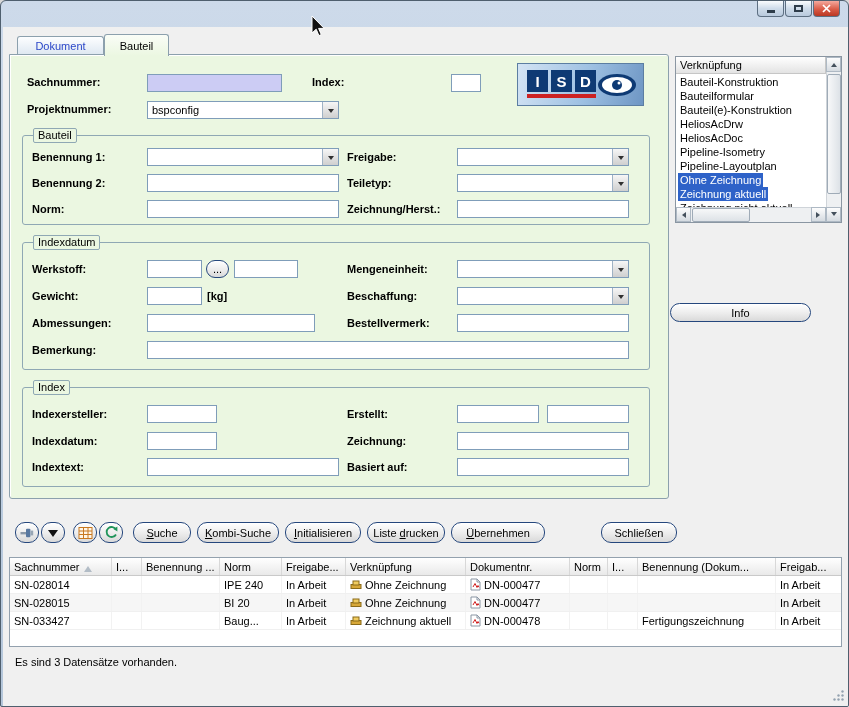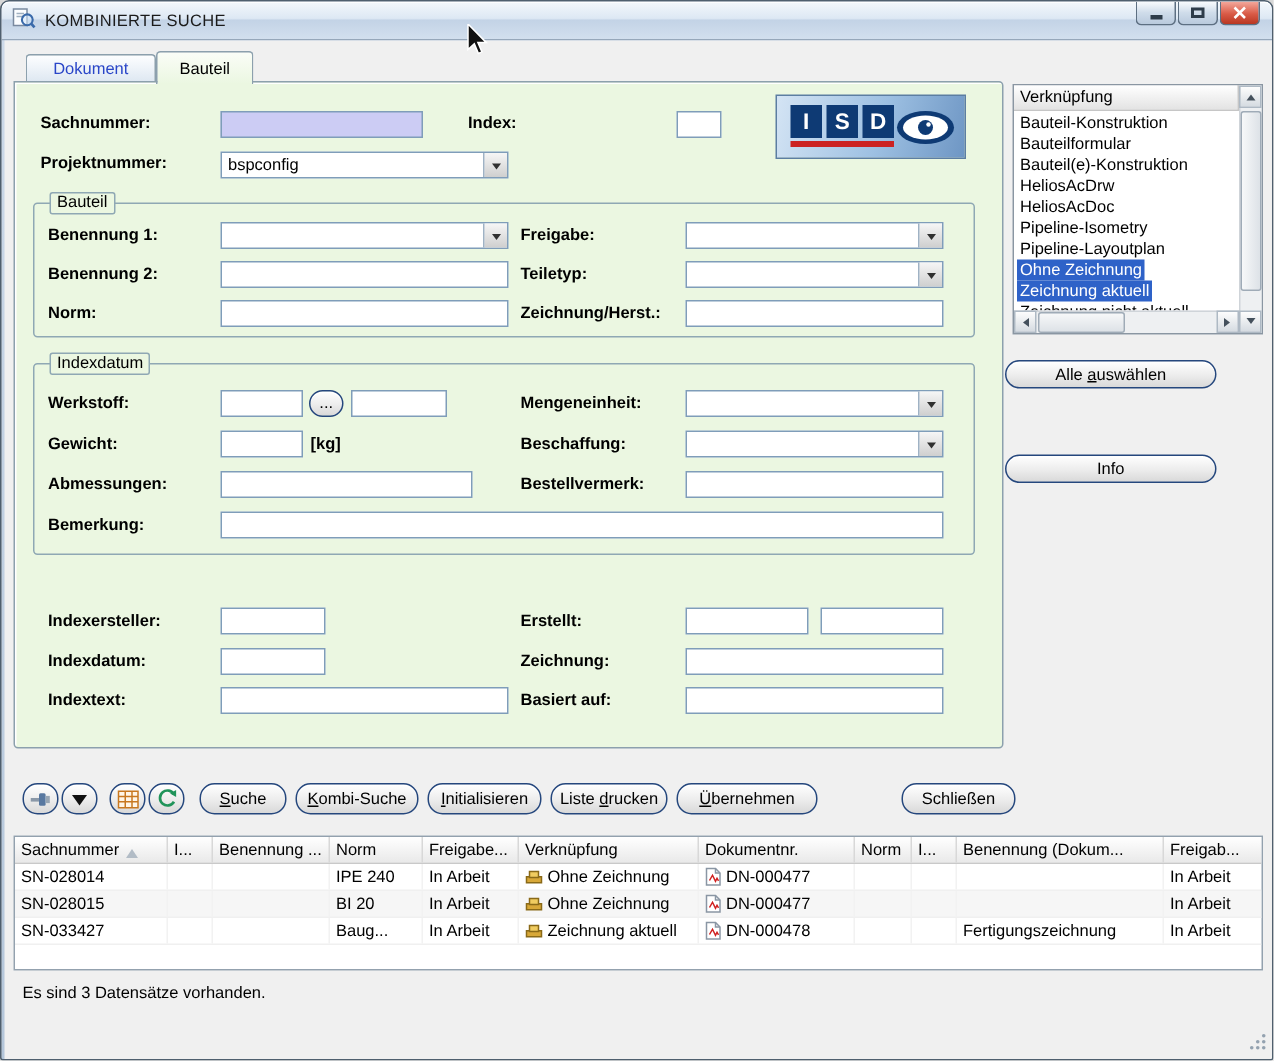--- a/index.html
+++ b/index.html
@@ -124,32 +124,20 @@
   
   .status-text { position:absolute; white-space:nowrap; }
   .resize-grip { position:absolute; right:3px; bottom:2px; }
   #cursor { position:absolute; left:310px; top:15px; z-index:99; pointer-events:none; }
 </style>
 </head>
 <body>
 
 <div id="window">
 
-  <div class="titlebar">
-    <span>
-      <svg width="16" height="16" viewBox="0 0 16 16">
-        <rect x="1" y="2" width="9" height="11" fill="#fbfdff" stroke="#7a8aa0"></rect>
-        <line x1="3" y1="5" x2="8" y2="5" stroke="#9fb0c0"></line>
-        <line x1="3" y1="7" x2="8" y2="7" stroke="#9fb0c0"></line>
-        <circle cx="10.2" cy="9.2" r="3.6" fill="rgba(210,230,250,.55)" stroke="#3a6aaa" stroke-width="1.4"></circle>
-        <line x1="12.8" y1="11.8" x2="15" y2="14.2" stroke="#3a6aaa" stroke-width="1.8"></line>
-      </svg>
-    </span>
-    <span class="title-text">KOMBINIERTE SUCHE</span>
-  </div>
   <div class="win-controls">
     <div class="wbtn minmax">
         <span class="glyph-min"></span>
       </div>
     <div class="wbtn minmax">
         <span class="glyph-max"></span>
       </div>
     <div class="wbtn close">
       <svg width="9" height="9">
           <path d="M1 1l7 7M8 1L1 8" stroke="#fff" stroke-width="1.7"></path>
@@ -241,20 +229,23 @@
       <span class="val"></span>
       <span class="dd"></span>
     </div>
     <span class="lbl" style="left:22px;top:262px">Abmessungen:</span>
     <input class="txt" style="left: 137px; top: 259px; width: 168px;" value="">
     <span class="lbl" style="left:337px;top:262px">Bestellvermerk:</span>
     <input class="txt" style="left: 447px; top: 259px; width: 172px;" value="">
     <span class="lbl" style="left:22px;top:289px">Bemerkung:</span>
     <input class="txt" style="left: 137px; top: 286px; width: 482px;" value="">
 
+    <div class="group" style="left:12px;top:332px;width:628px;height:100px">
+      <span class="legend">Index</span>
+    </div>
     <span class="lbl" style="left:22px;top:353px">Indexersteller:</span>
     <input class="txt" style="left: 137px; top: 350px; width: 70px;" value="">
     <span class="lbl" style="left:337px;top:353px">Erstellt:</span>
     <input class="txt" style="left: 447px; top: 350px; width: 82px;" value="">
     <input class="txt" style="left: 537px; top: 350px; width: 82px;" value="">
     <span class="lbl" style="left:22px;top:380px">Indexdatum:</span>
     <input class="txt" style="left: 137px; top: 377px; width: 70px;" value="">
     <span class="lbl" style="left:337px;top:380px">Zeichnung:</span>
     <input class="txt" style="left: 447px; top: 377px; width: 172px;" value="">
     <span class="lbl" style="left:22px;top:406px">Indextext:</span>
@@ -290,23 +281,20 @@
       <div class="sb-btn" style="left:0;top:-1px">
           <span class="tri-left"></span>
         </div>
       <div class="hthumb"></div>
       <div class="sb-btn" style="right:0;top:-1px">
           <span class="tri-right"></span>
         </div>
     </div>
   </div>
 
-  <div class="btn" style="left:669px;top:239px;width:141px;height:19px">
-    <span>Alle <u>a</u>uswählen</span>
-  </div>
   <div class="btn" style="left:669px;top:302px;width:141px;height:19px">
     <span>Info</span>
   </div>
 
   <div class="btn toolbtn" style="left:14px;top:521px;width:24px">
     <svg width="16" height="16" viewBox="0 0 16 16">
       <rect x="1.5" y="7" width="6" height="2.4" fill="#8a98a8"></rect>
       <rect x="7" y="3.8" width="4.4" height="8.4" rx="1" fill="#5878a0"></rect>
       <rect x="11.6" y="5.6" width="2.6" height="4.8" fill="#97a5b3"></rect>
     </svg>

